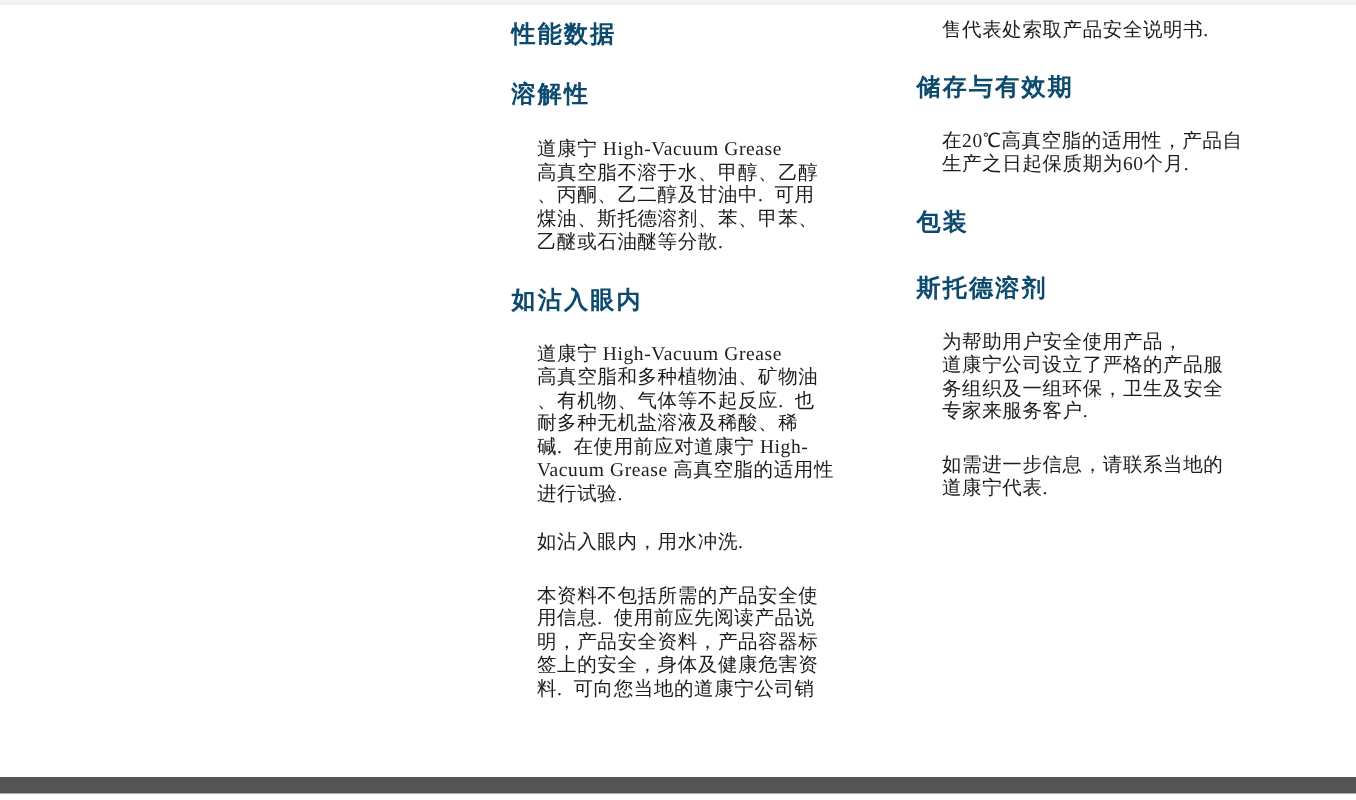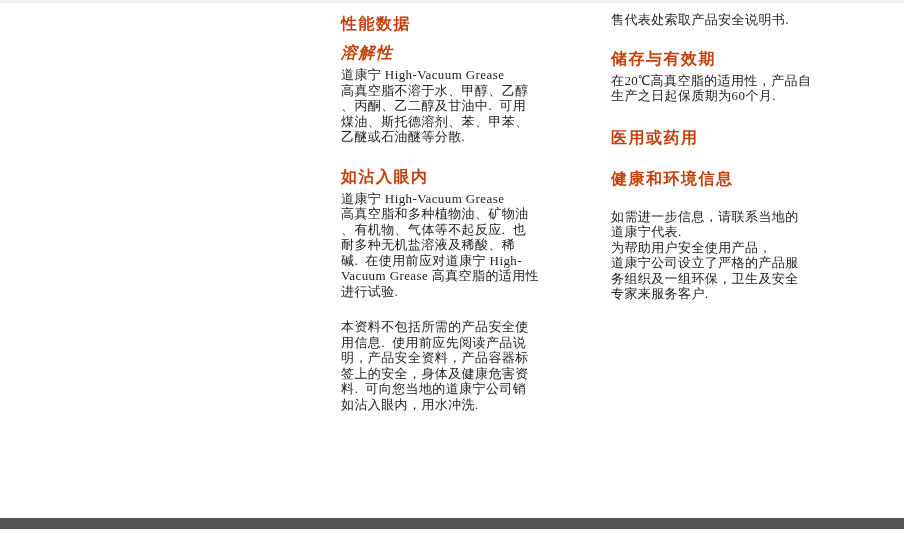--- a/index.html
+++ b/index.html
@@ -29,35 +29,35 @@
     top: 8px;
   }
   .col-left  { left: 341px; width: 240px; }
   .col-right { left: 611px; width: 244px; }
 
   .h {
     font-family: "Liberation Sans", sans-serif;
     font-weight: 700;
     font-size: 16px;
     line-height: 20px;
-    color: #c2410c;
+    color: #0c4a6e;
     letter-spacing: 1.5px;
     margin: 0;
   }
   .p {
     font-size: 13px;
     line-height: 15.5px;
     letter-spacing: 0.4px;
     white-space: pre-wrap;
-    margin: 0;
+    margin: 17px;
   }
 
   
   .mt-h1   { margin-top: 6px; }
-  .mt-h2   { margin-top: 9px; font-style: italic; }
+  .mt-h2   { margin-top: 20px; }
   .mb-h    { margin-bottom: 4px; }
   .mt-sec  { margin-top: 22px; }
   .mt-sec2 { margin-top: 24px; }
   .mt-par  { margin-top: 20px; }
 
   
   .mt-cont { margin-top: 4px; }
   .mt-rsec { margin-top: 21px; }
 
   .bottom-bar {
@@ -87,42 +87,42 @@
 
     <div class="h mt-sec mb-h">如沾入眼内</div>
     <div class="p">道康宁 High-Vacuum Grease
 高真空脂和多种植物油、矿物油
 、有机物、气体等不起反应.  也
 耐多种无机盐溶液及稀酸、稀
 碱.  在使用前应对道康宁 High-
 Vacuum Grease 高真空脂的适用性
 进行试验.</div>
 
+    <div class="p">如沾入眼内，用水冲洗.</div>
     <div class="p mt-par">本资料不包括所需的产品安全使
 用信息.  使用前应先阅读产品说
 明，产品安全资料，产品容器标
 签上的安全，身体及健康危害资
 料.  可向您当地的道康宁公司销</div>
-    <div class="p">如沾入眼内，用水冲洗.</div>
   </div>
 
   <div class="col col-right">
     <div class="p mt-cont">售代表处索取产品安全说明书.</div>
 
     <div class="h mt-rsec mb-h">储存与有效期</div>
     <div class="p">在20℃高真空脂的适用性，产品自
 生产之日起保质期为60个月.</div>
 
+    <div class="h mt-sec mb-h">包装</div>
 
-    <div class="h mt-sec2 mb-h">医用或药用</div>
+    <div class="h mt-sec2 mb-h">斯托德溶剂</div>
 
-    <div class="h mt-rsec mb-h">健康和环境信息</div>
-    <div class="p mt-par">如需进一步信息，请联系当地的
-道康宁代表.</div>
     <div class="p">为帮助用户安全使用产品，
 道康宁公司设立了严格的产品服
 务组织及一组环保，卫生及安全
 专家来服务客户.</div>
+    <div class="p mt-par">如需进一步信息，请联系当地的
+道康宁代表.</div>
   </div>
 
   <div class="bottom-bar"></div>
 
 </div>
 
 </body></html>

